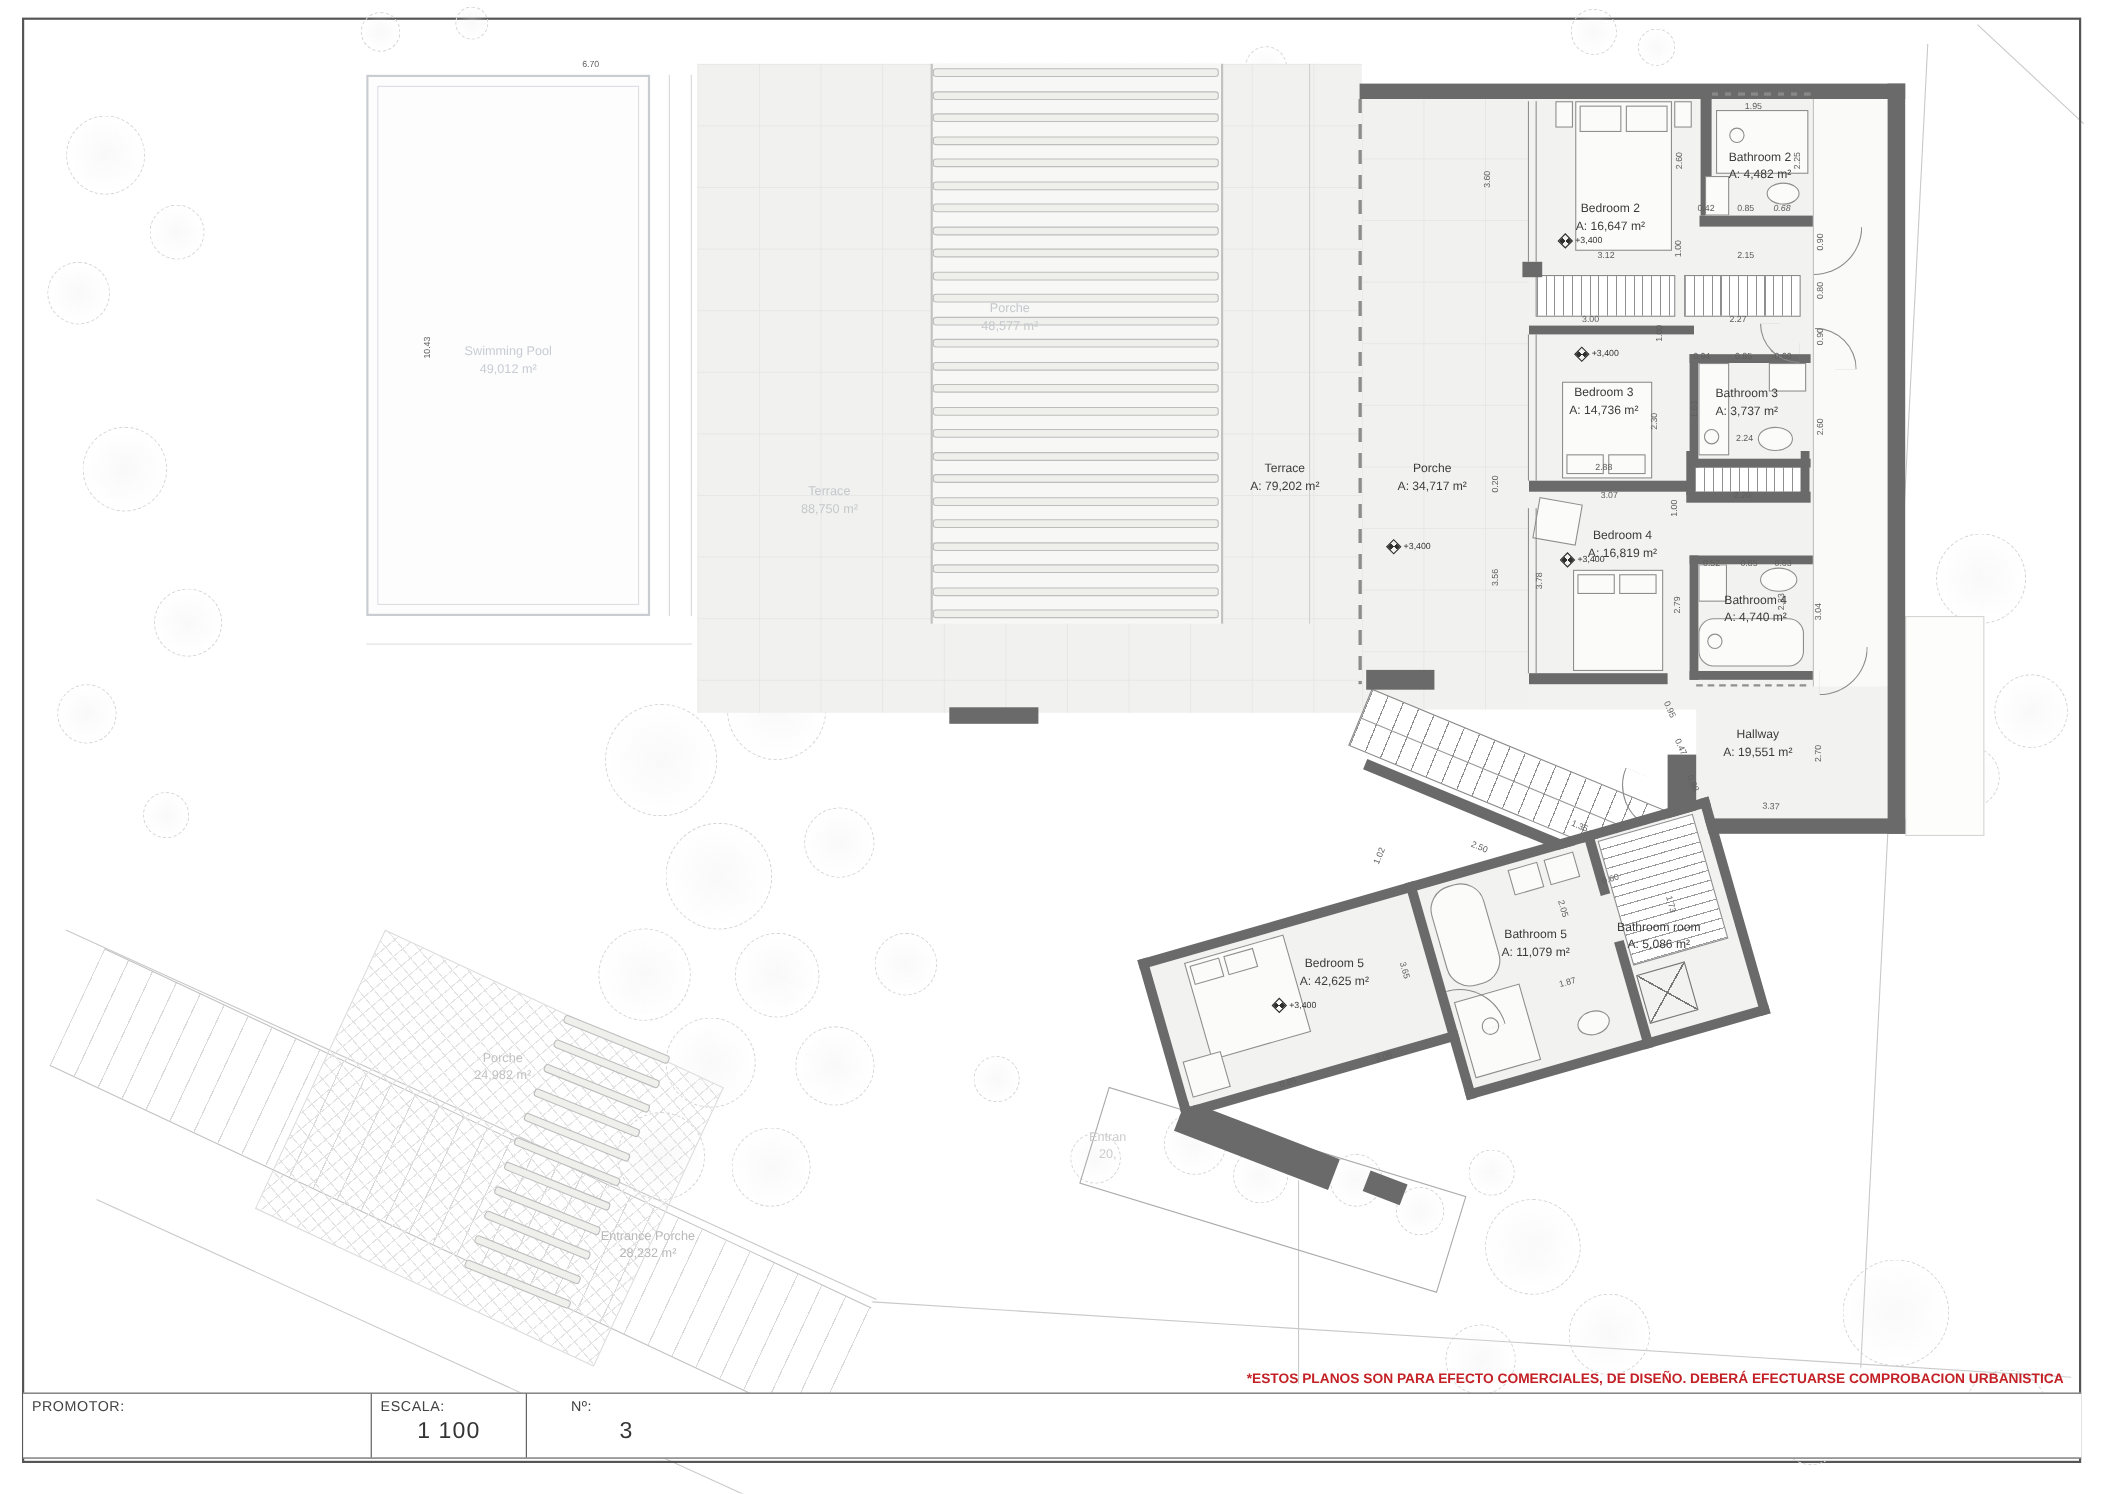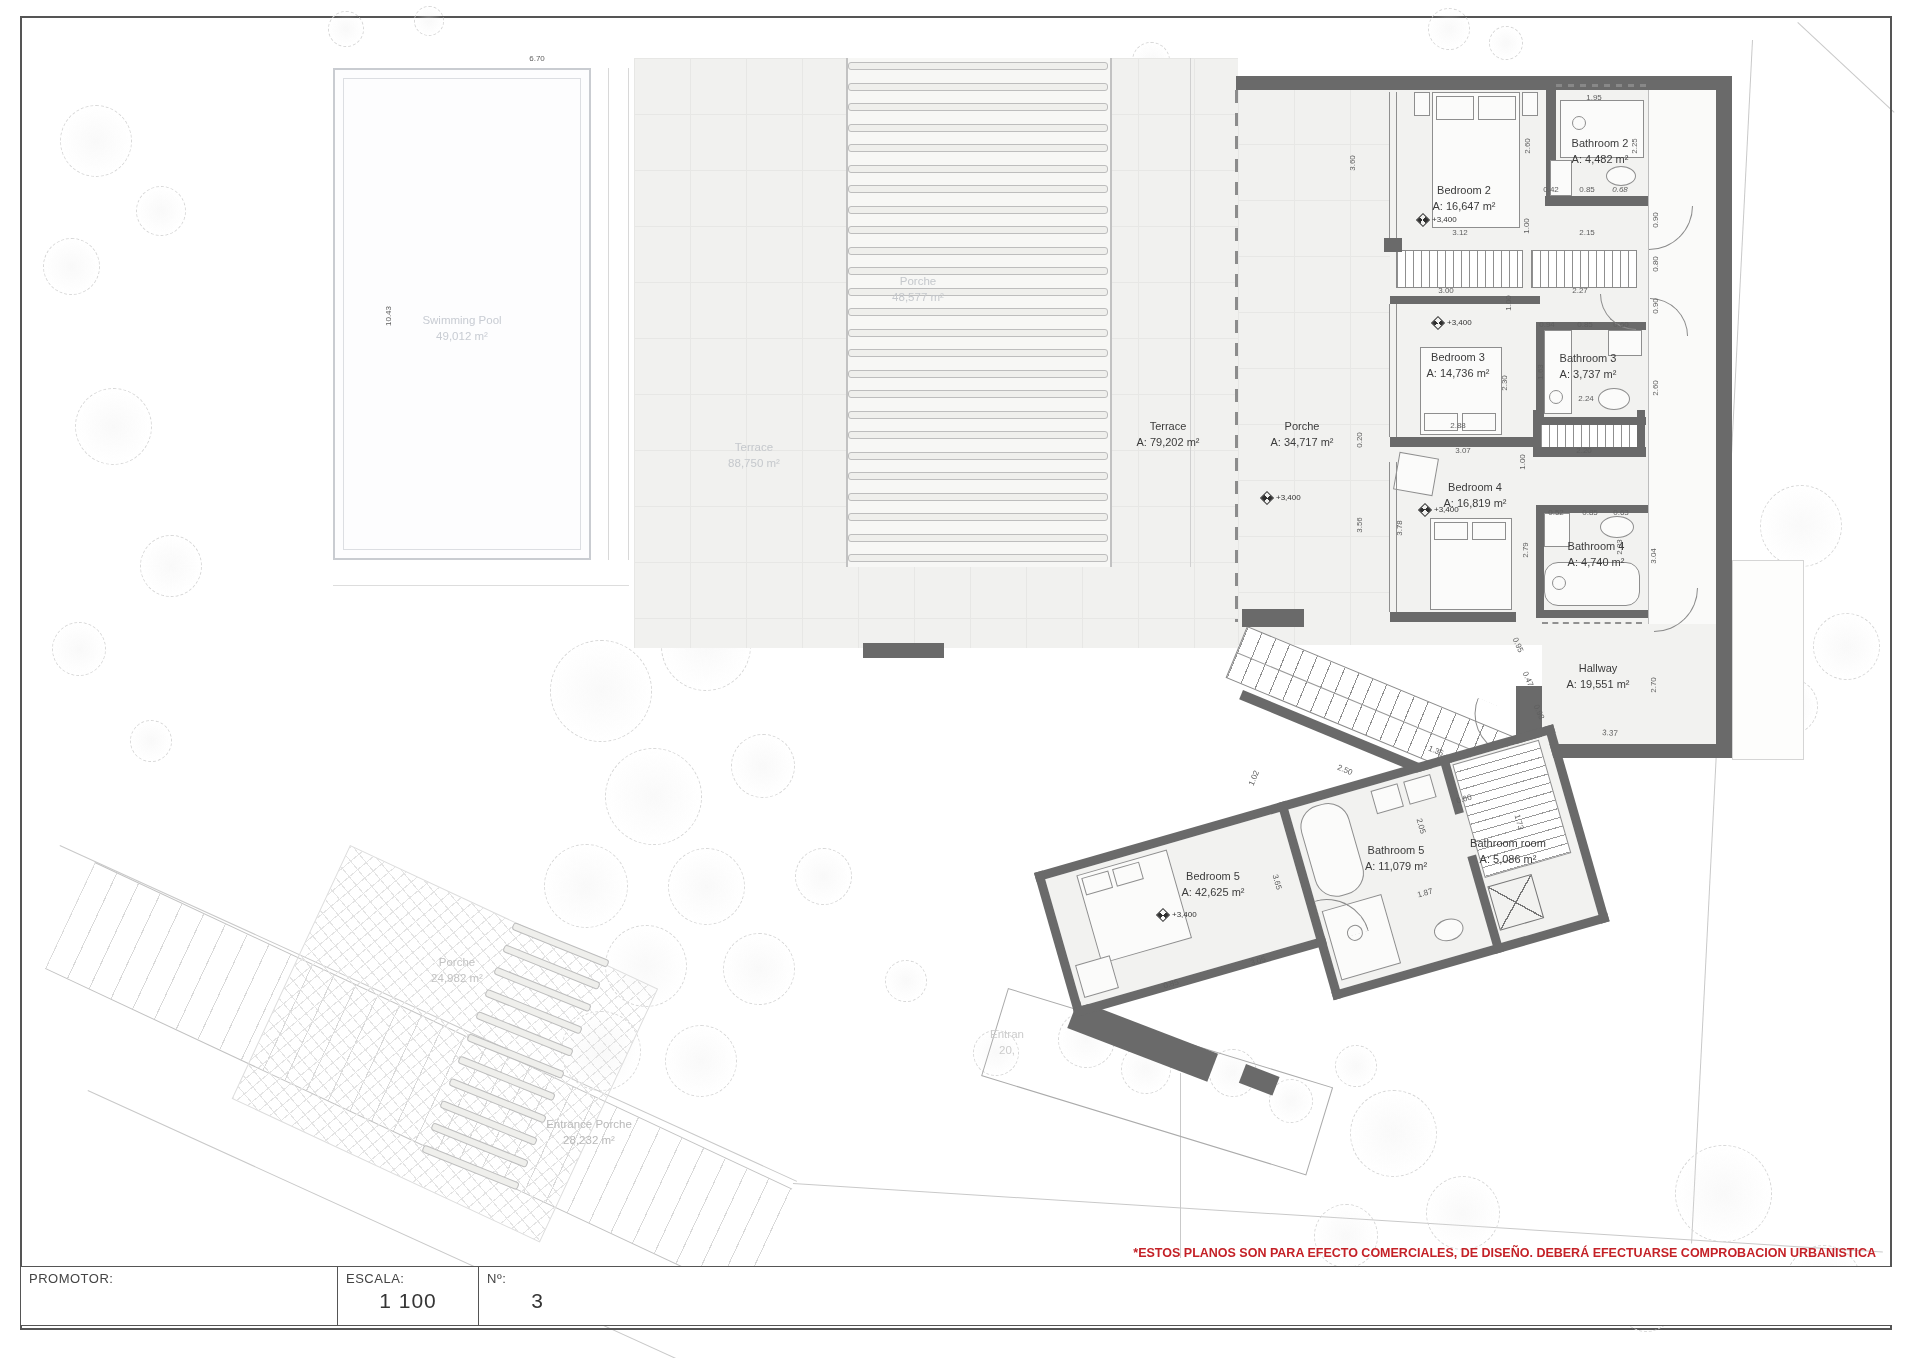--- a/index.html
+++ b/index.html
@@ -296,21 +296,21 @@
   <div class="disclaimer">*ESTOS PLANOS SON PARA EFECTO COMERCIALES, DE DISEÑO. DEBERÁ EFECTUARSE COMPROBACION URBANISTICA</div>
 
   <div class="tblock">
     <div class="tcell" style="width:317px;">
       <div class="tlabel">PROMOTOR:</div>
     </div>
     <div class="tcell" style="width:141px;">
       <div class="tlabel">ESCALA:</div>
       <div class="tvalue">1 100</div>
     </div>
-    <div class="tcell" style="width:117px;">
+    <div class="tcell" style="width:117px;margin-left:32px;">
       <div class="tlabel">Nº:</div>
       <div class="tvalue">3</div>
     </div>
   </div>
 
   <div class="frame"></div>
 <span class="dim" style="left: 537px; top: 58px; transform: translate(-50%, -50%);">6.70</span>
     <span class="dim" style="left: 388px; top: 316px; transform: translate(-50%, -50%) rotate(-90deg);">10.43</span>
     <span class="dim" style="left: 1352px; top: 163px; transform: translate(-50%, -50%) rotate(-90deg);">3.60</span>
     <span class="dim" style="left: 1594px; top: 97px; transform: translate(-50%, -50%);">1.95</span>

